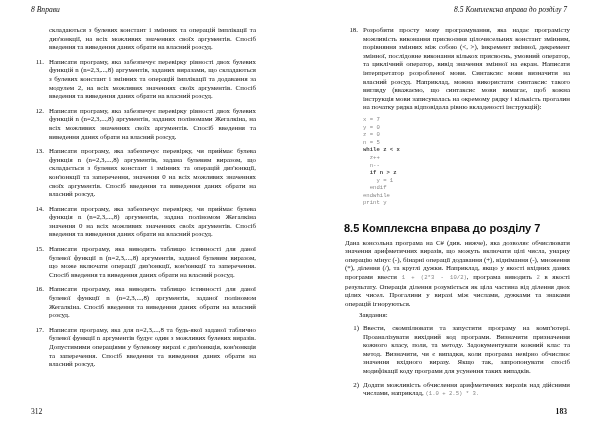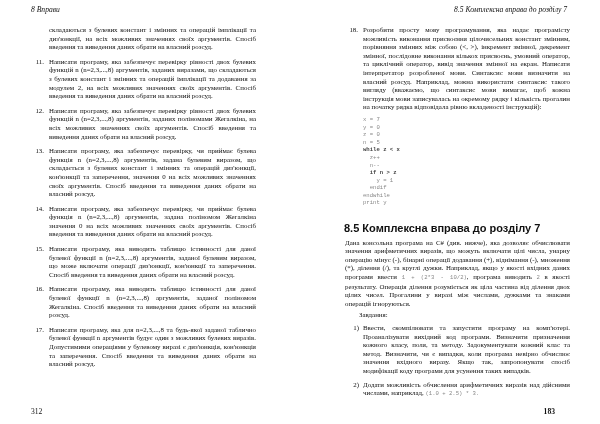--- a/index.html
+++ b/index.html
@@ -6,21 +6,21 @@
   body { width:600px; height:424px; overflow:hidden; position:relative;
          font-family:"Liberation Serif", "DejaVu Serif", serif; color:#111; }
   .page { position:absolute; top:0; width:300px; height:300px; }
   .page.left { left:0; }
   .page.right { left:300px; }
   .run-head { position:absolute; top:5px; font-style:italic; font-size:7.6px; }
   .left .run-head { left:31px; }
   .right .run-head { right:33px; }
   .page-num { position:absolute; top:407px; font-size:7.6px; }
   .left .page-num { left:31px; }
-  .right .page-num { right:45px;font-weight:bold; }
+  .right .page-num { right:33px;font-weight:bold; }
   .body { position:absolute; font-size:6.9px; line-height:8.6px; text-align:justify; }
   .left .body { left:31px; top:26px; width:225px; }
   .right .body { left:45px; top:8px; width:225px; }
   .p-cont { margin:0 0 6px 18px; }
   .item { display:flex; margin-bottom:6px; }
   .item .num { width:18px; flex:0 0 18px; text-align:right; padding-right:5px; box-sizing:border-box; }
   .item .txt { flex:1; }
   .code { font-family:"Liberation Mono", "DejaVu Sans Mono", monospace; font-size:5.6px;
           line-height:7.6px; color:#888; margin:4px 0 0 0; white-space:pre; }
   .code b { color:#444; }

